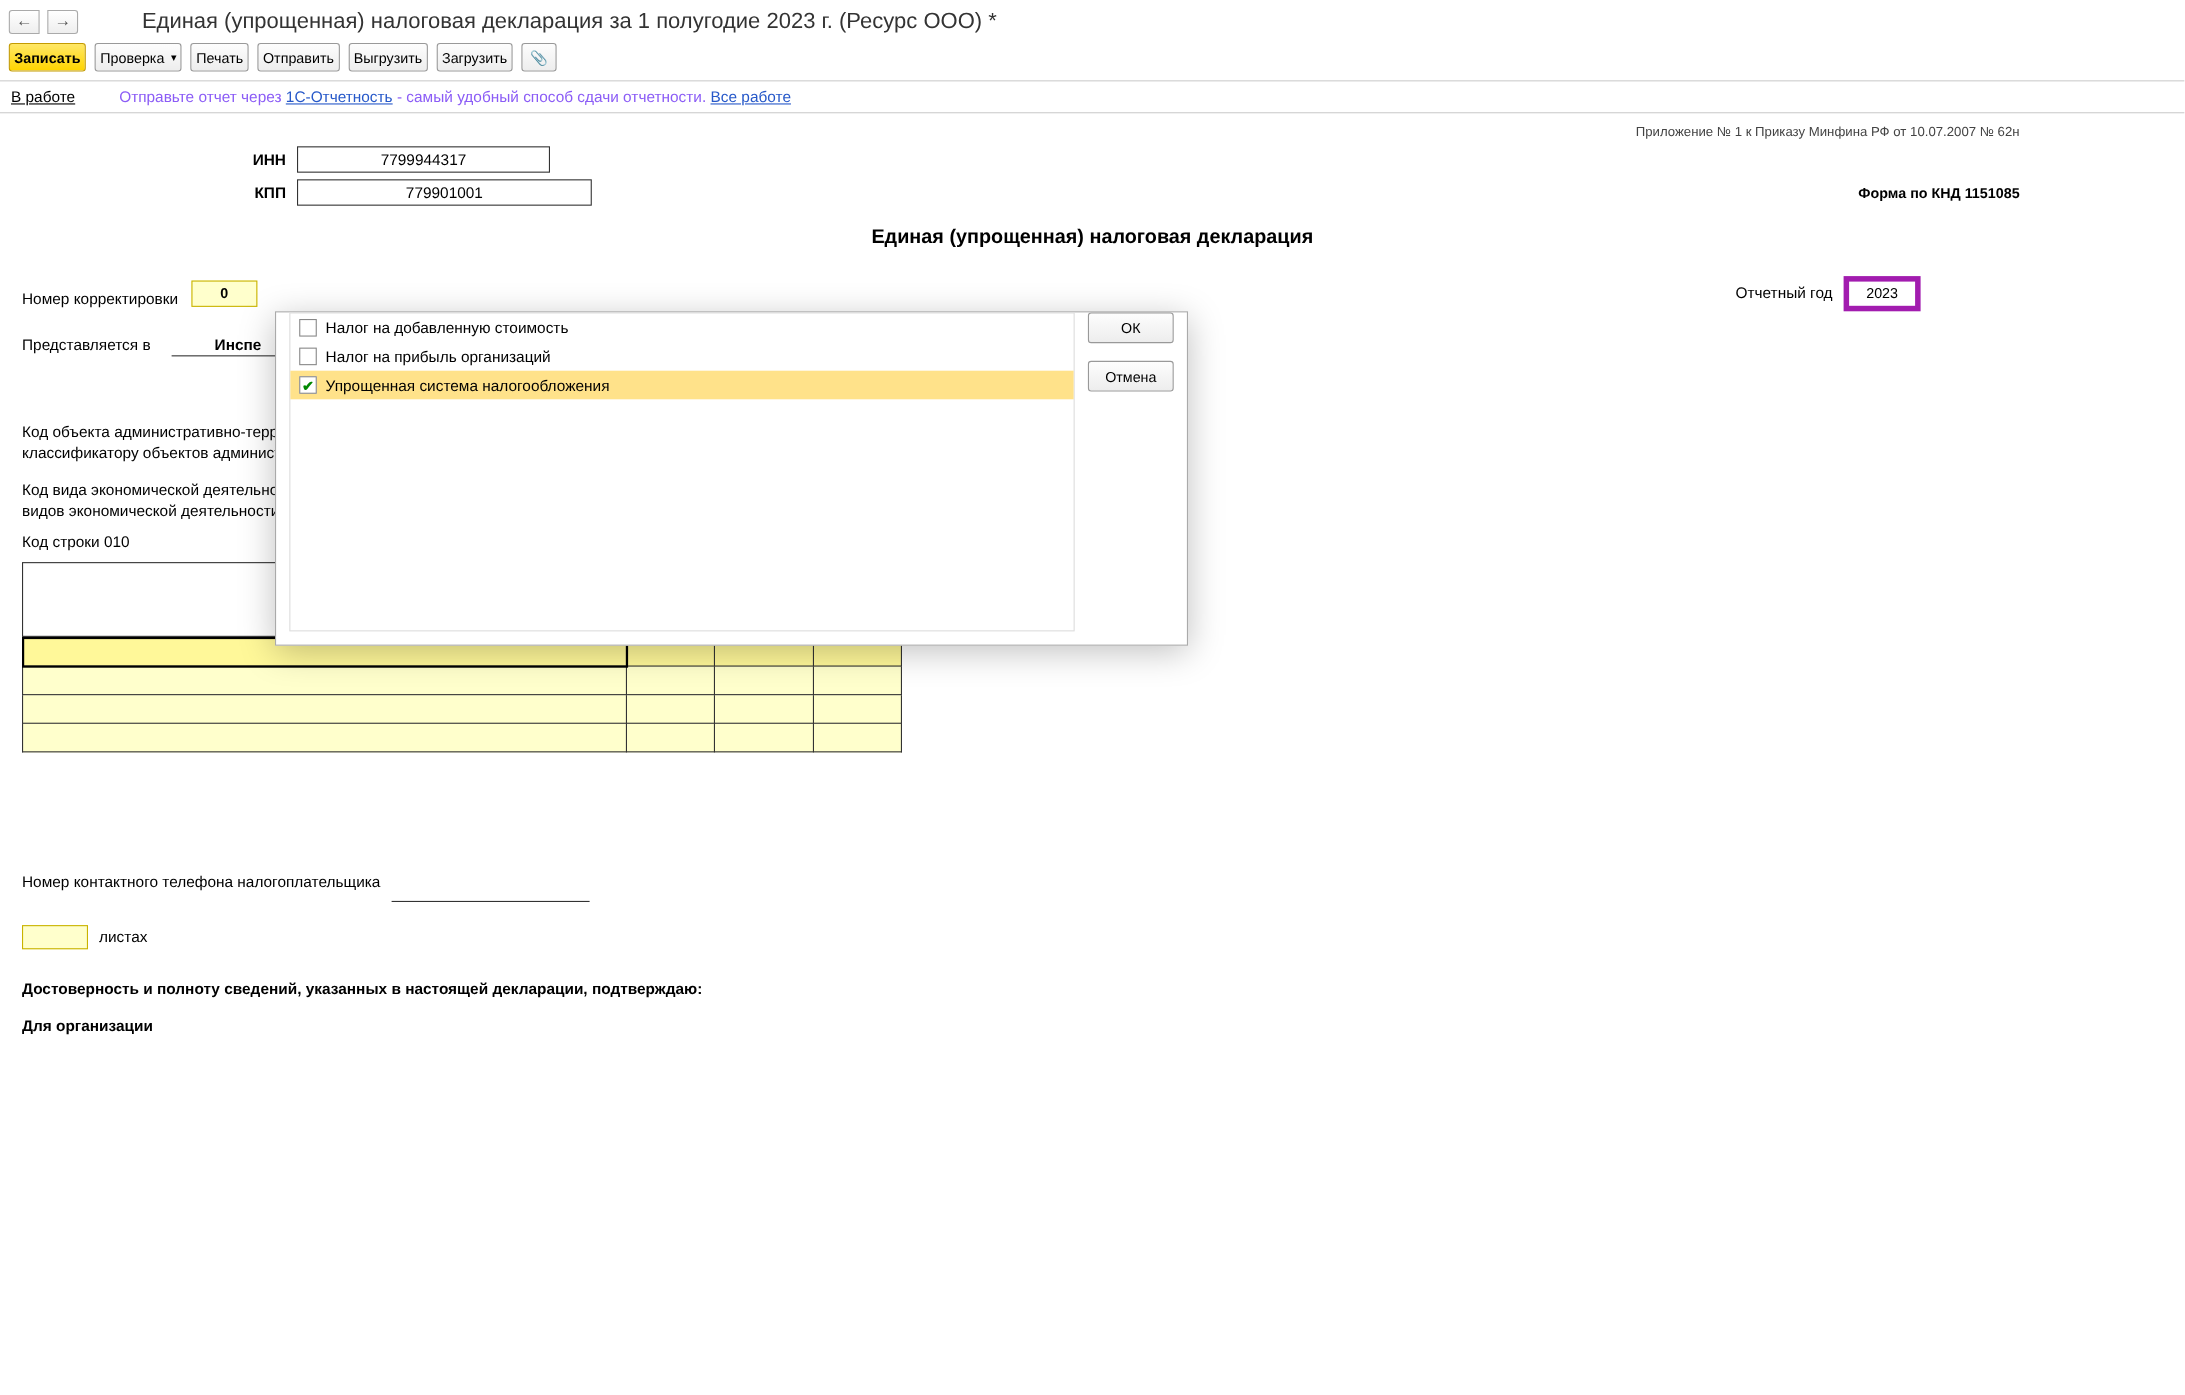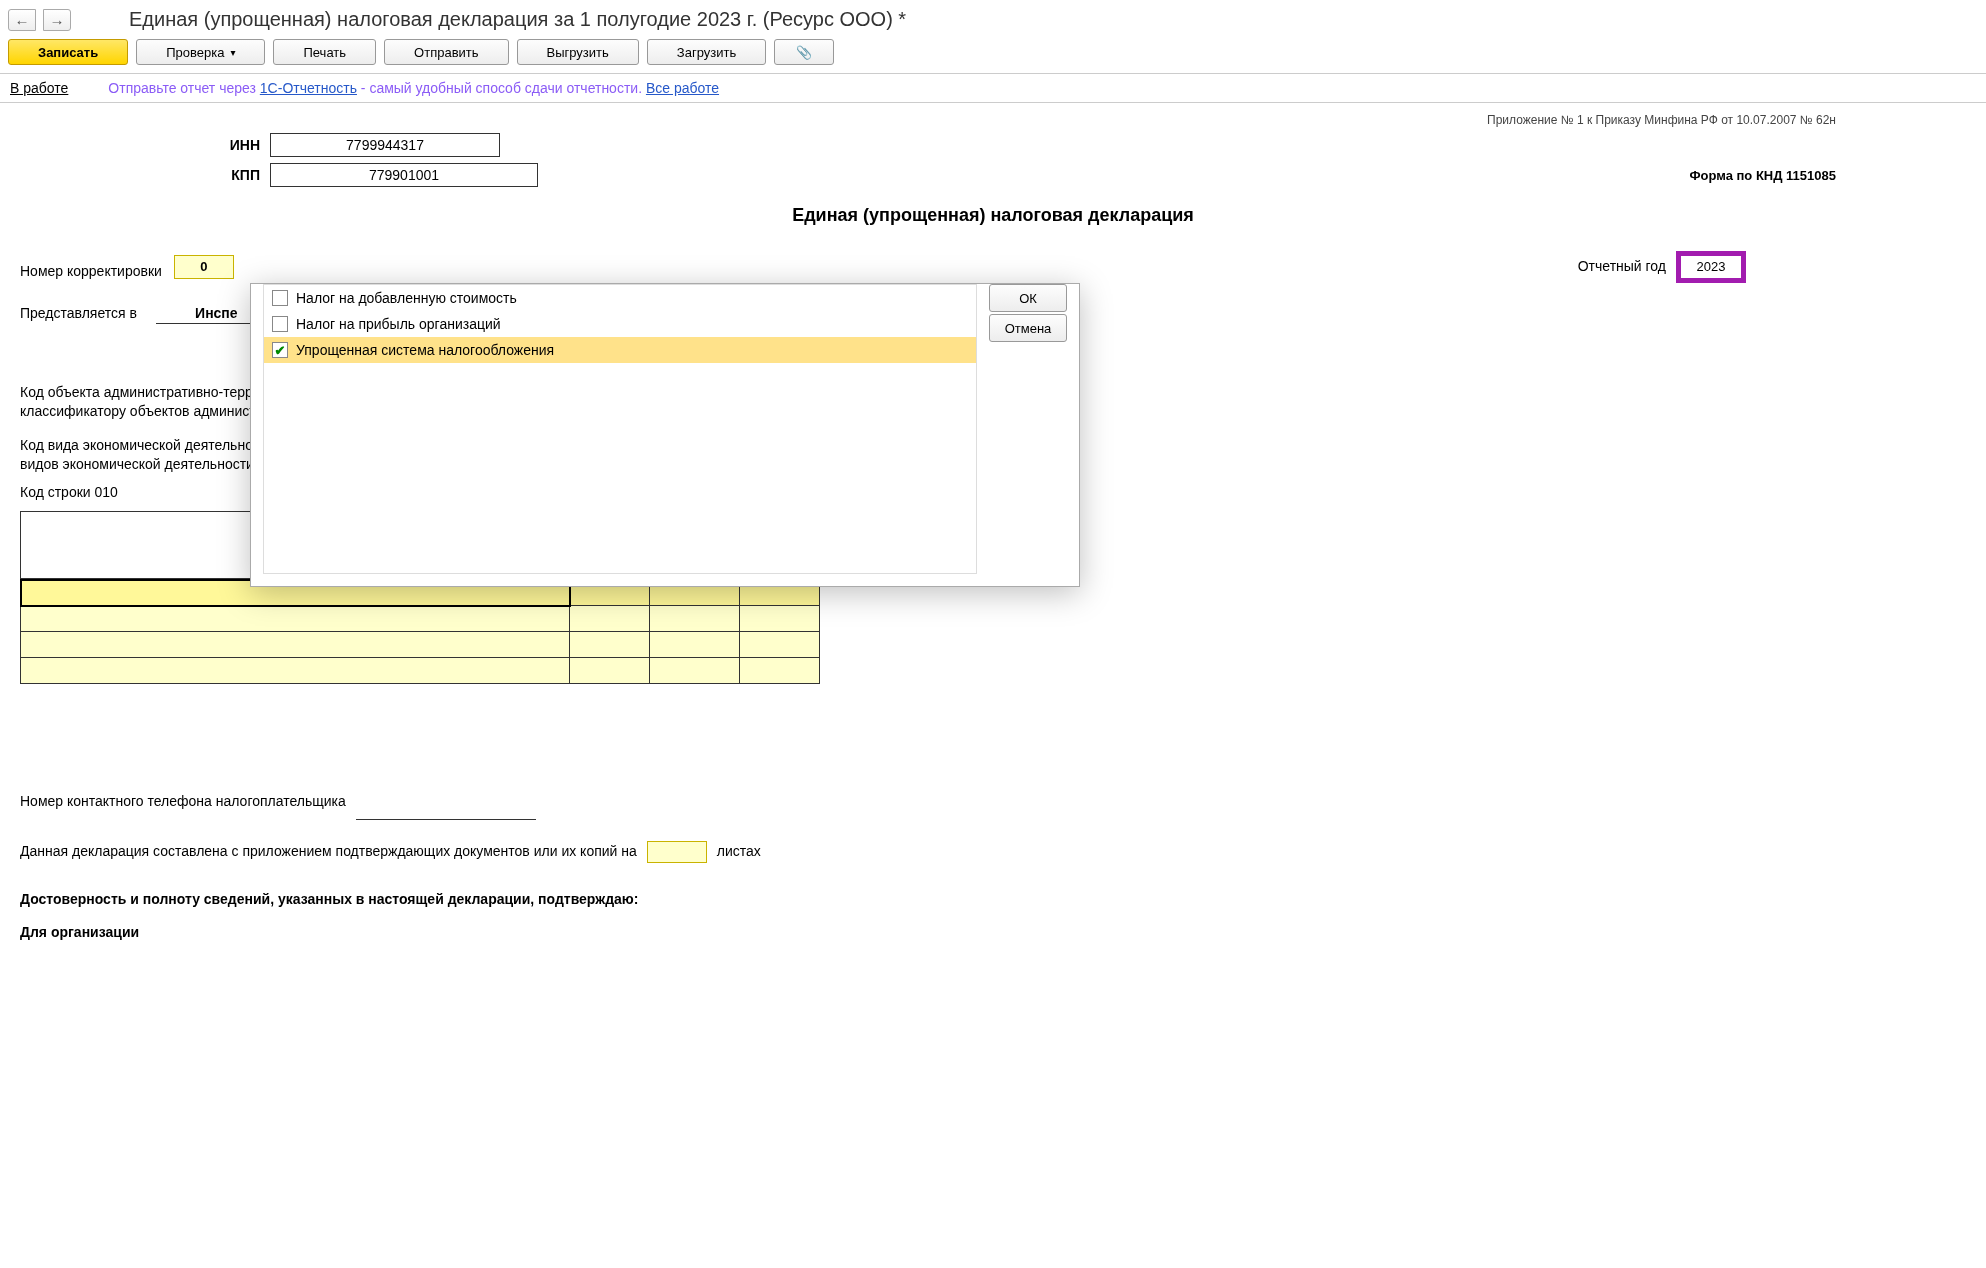--- a/index.html
+++ b/index.html
@@ -3,21 +3,21 @@
 <meta charset="utf-8">
 <style>
 * { box-sizing: border-box; margin: 0; padding: 0; }
 body { font-family: Arial, sans-serif; font-size: 13px; background: #fff; color: #000; }
 .topbar { display: flex; align-items: center; padding: 8px 8px 0 8px; gap: 8px; }
 .nav-arrow { width: 28px; height: 22px; border: 1px solid #aaa; background: linear-gradient(#fff,#eee); border-radius: 3px; display: flex; align-items: center; justify-content: center; cursor: pointer; font-size: 15px; color: #555; }
 .nav-arrow.group-left { border-radius: 3px 0 0 3px; margin-right: -1px;}
 .nav-arrow.group-right { border-radius: 0 3px 3px 0; }
 .title { font-size: 20px; font-weight: normal; margin-left: 50px; color: #333; }
 .toolbar { display: flex; align-items: center; padding: 8px; gap: 8px; }
-.btn { padding: 4px 29px; border: 1px solid #999; background: linear-gradient(#fdfdfd,#ededed); border-radius: 3px; cursor: pointer; font-size: 13px; height: 26px; display: flex; align-items: center; }
+.btn { padding: 4px 4px; border: 1px solid #999; background: linear-gradient(#fdfdfd,#ededed); border-radius: 3px; cursor: pointer; font-size: 13px; height: 26px; display: flex; align-items: center; }
 .btn-primary { background: linear-gradient(#ffe766,#ffd500); border-color: #c49b00; font-weight: bold; }
 .btn-ico { width: 32px; justify-content: center; }
 .dropdown-caret { margin-left:6px; font-size:10px; }
 .statusbar { border-top: 1px solid #ccc; border-bottom: 1px solid #ccc; padding: 6px 10px; display: flex; align-items: center; gap: 40px; font-size: 14px; }
 .status-link { text-decoration: underline; cursor: pointer; }
 .link { color: #2658c9; text-decoration: underline; cursor: pointer; }
 .plain-msg { color:#8b5cf6;text-align:right; }
 .layout { display: flex; }
 .sidebar { width: 265px; }
 .sidebar-item { background: #ffe9a8; border: 1px solid #e0c878; padding: 6px 10px; color: #7a5a00; font-size:14px; }
@@ -43,21 +43,21 @@
 .first-row .c1 { outline:2px solid #000; outline-offset:-1px; }
 
 .dialog-overlay { position:absolute; left:250px; top:180px; width:830px; background:#fff; border:1px solid #aaa; box-shadow: 0 6px 30px rgba(0,0,0,0.25); }
 .dialog-header { display:flex; align-items:center; padding:12px 16px; font-size:18px; }
 .dialog-close { margin-left:auto; font-size:18px; color:#666; cursor:pointer; padding:4px 8px; }
 .dialog-body { display:flex; }
 .dialog-list { flex:1; border:1px solid #ddd; margin:0 12px 12px 12px; height:290px; }
 .opt { display:flex; align-items:center; padding:5px 8px; gap:8px; font-size:14px; }
 .opt.sel { background:#ffe28a; }
 .chk { width:16px; height:16px; border:1px solid #888; background:#fff; display:flex; align-items:center; justify-content:center; font-size:13px; color:#008800; font-weight:bold; }
-.dialog-sidebtns { width:90px; padding:0 12px 0 0; display:flex; flex-direction:column; gap:2px; }
+.dialog-sidebtns { width:90px; padding:0 12px 0 0; display:flex; flex-direction:column; gap:16px; }
 .dlg-btn { border:1px solid #999; background:linear-gradient(#fdfdfd,#ededed); border-radius:3px; height:28px; display:flex; align-items:center; justify-content:center; cursor:pointer; font-size:13px; }
 
 .bottom { margin-top: 100px; }
 .phone-line { display:flex; align-items:flex-end; gap:10px; margin:10px 0; }
 .phone-under { border-bottom:1px solid #333; width:180px; height:20px; }
 .docs-line { display:flex; align-items:center; gap:10px; margin:14px 0; }
 .docs-box { background:#ffffcc; border:1px solid #c9b300; width:60px; height:22px; }
 </style>
 </head>
 <body>
@@ -166,21 +166,20 @@
           </tr>
     </tbody>
       </table>
 
     <div class="bottom">
       <div class="phone-line">
         <span class="section-text">Номер контактного телефона налогоплательщика</span>
         <span class="phone-under"></span>
       </div>
       <div class="docs-line">
-        <span class="section-text">Данная декларация составлена с приложением подтверждающих документов или их копий на</span>
         <span class="docs-box"></span>
         <span class="section-text">листах</span>
       </div>
       <div class="section-text bold" style="margin-top:20px;">Достоверность и полноту сведений, указанных в настоящей декларации, подтверждаю:</div>
       <div class="section-text bold" style="margin-top:14px;">Для организации</div>
     </div>
 
     <div class="dialog-overlay">
       <div class="dialog-body">
         <div class="dialog-list">

